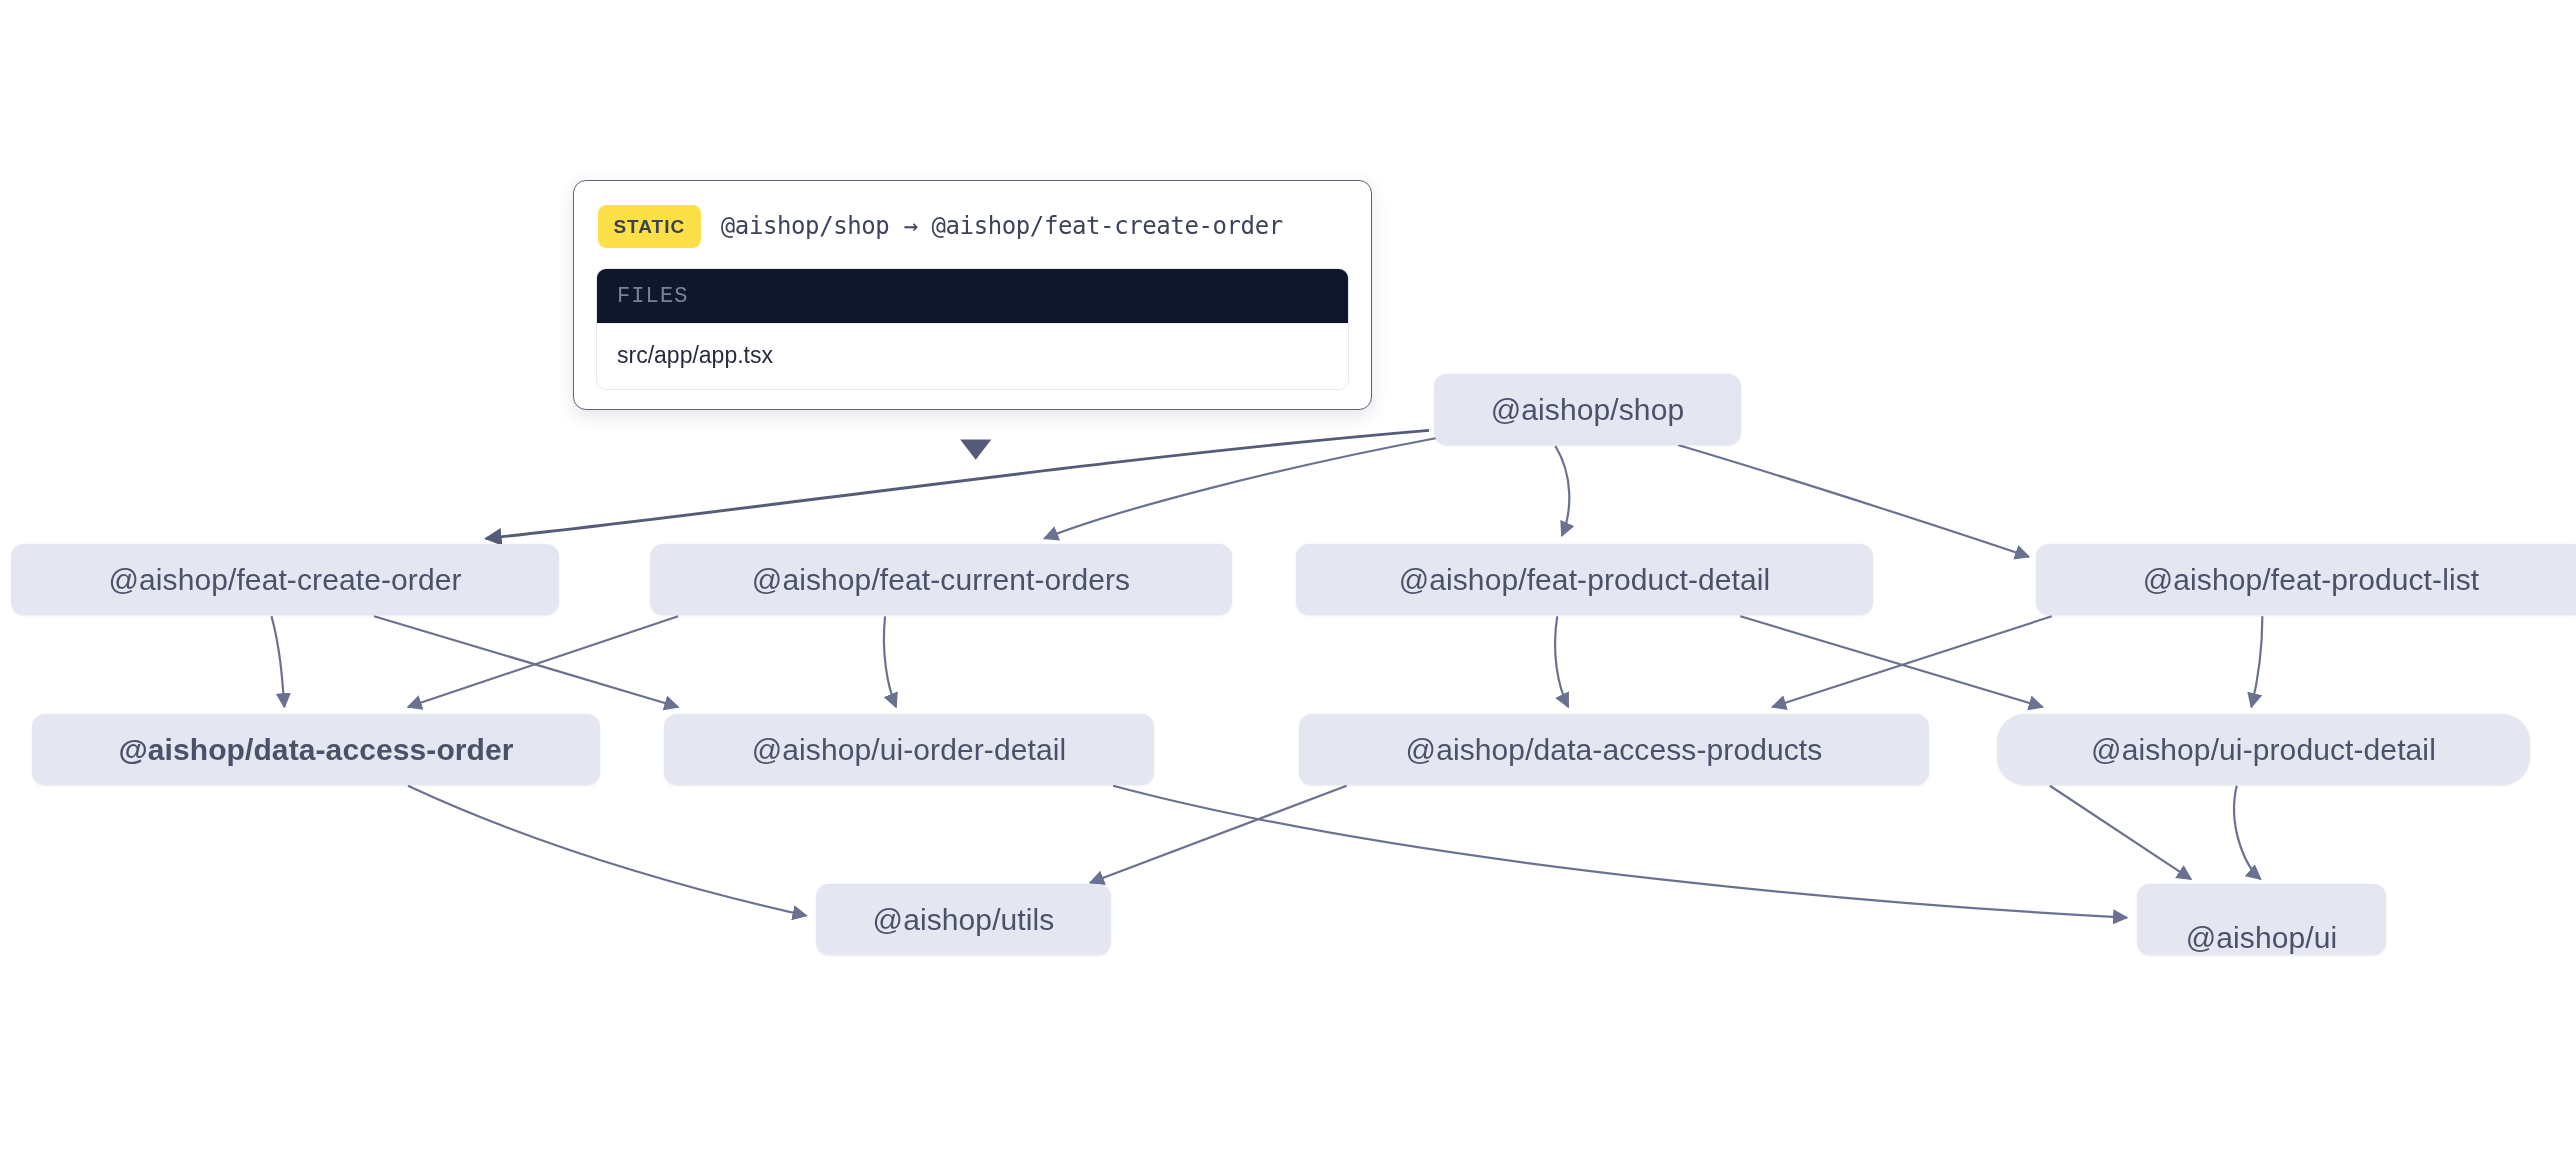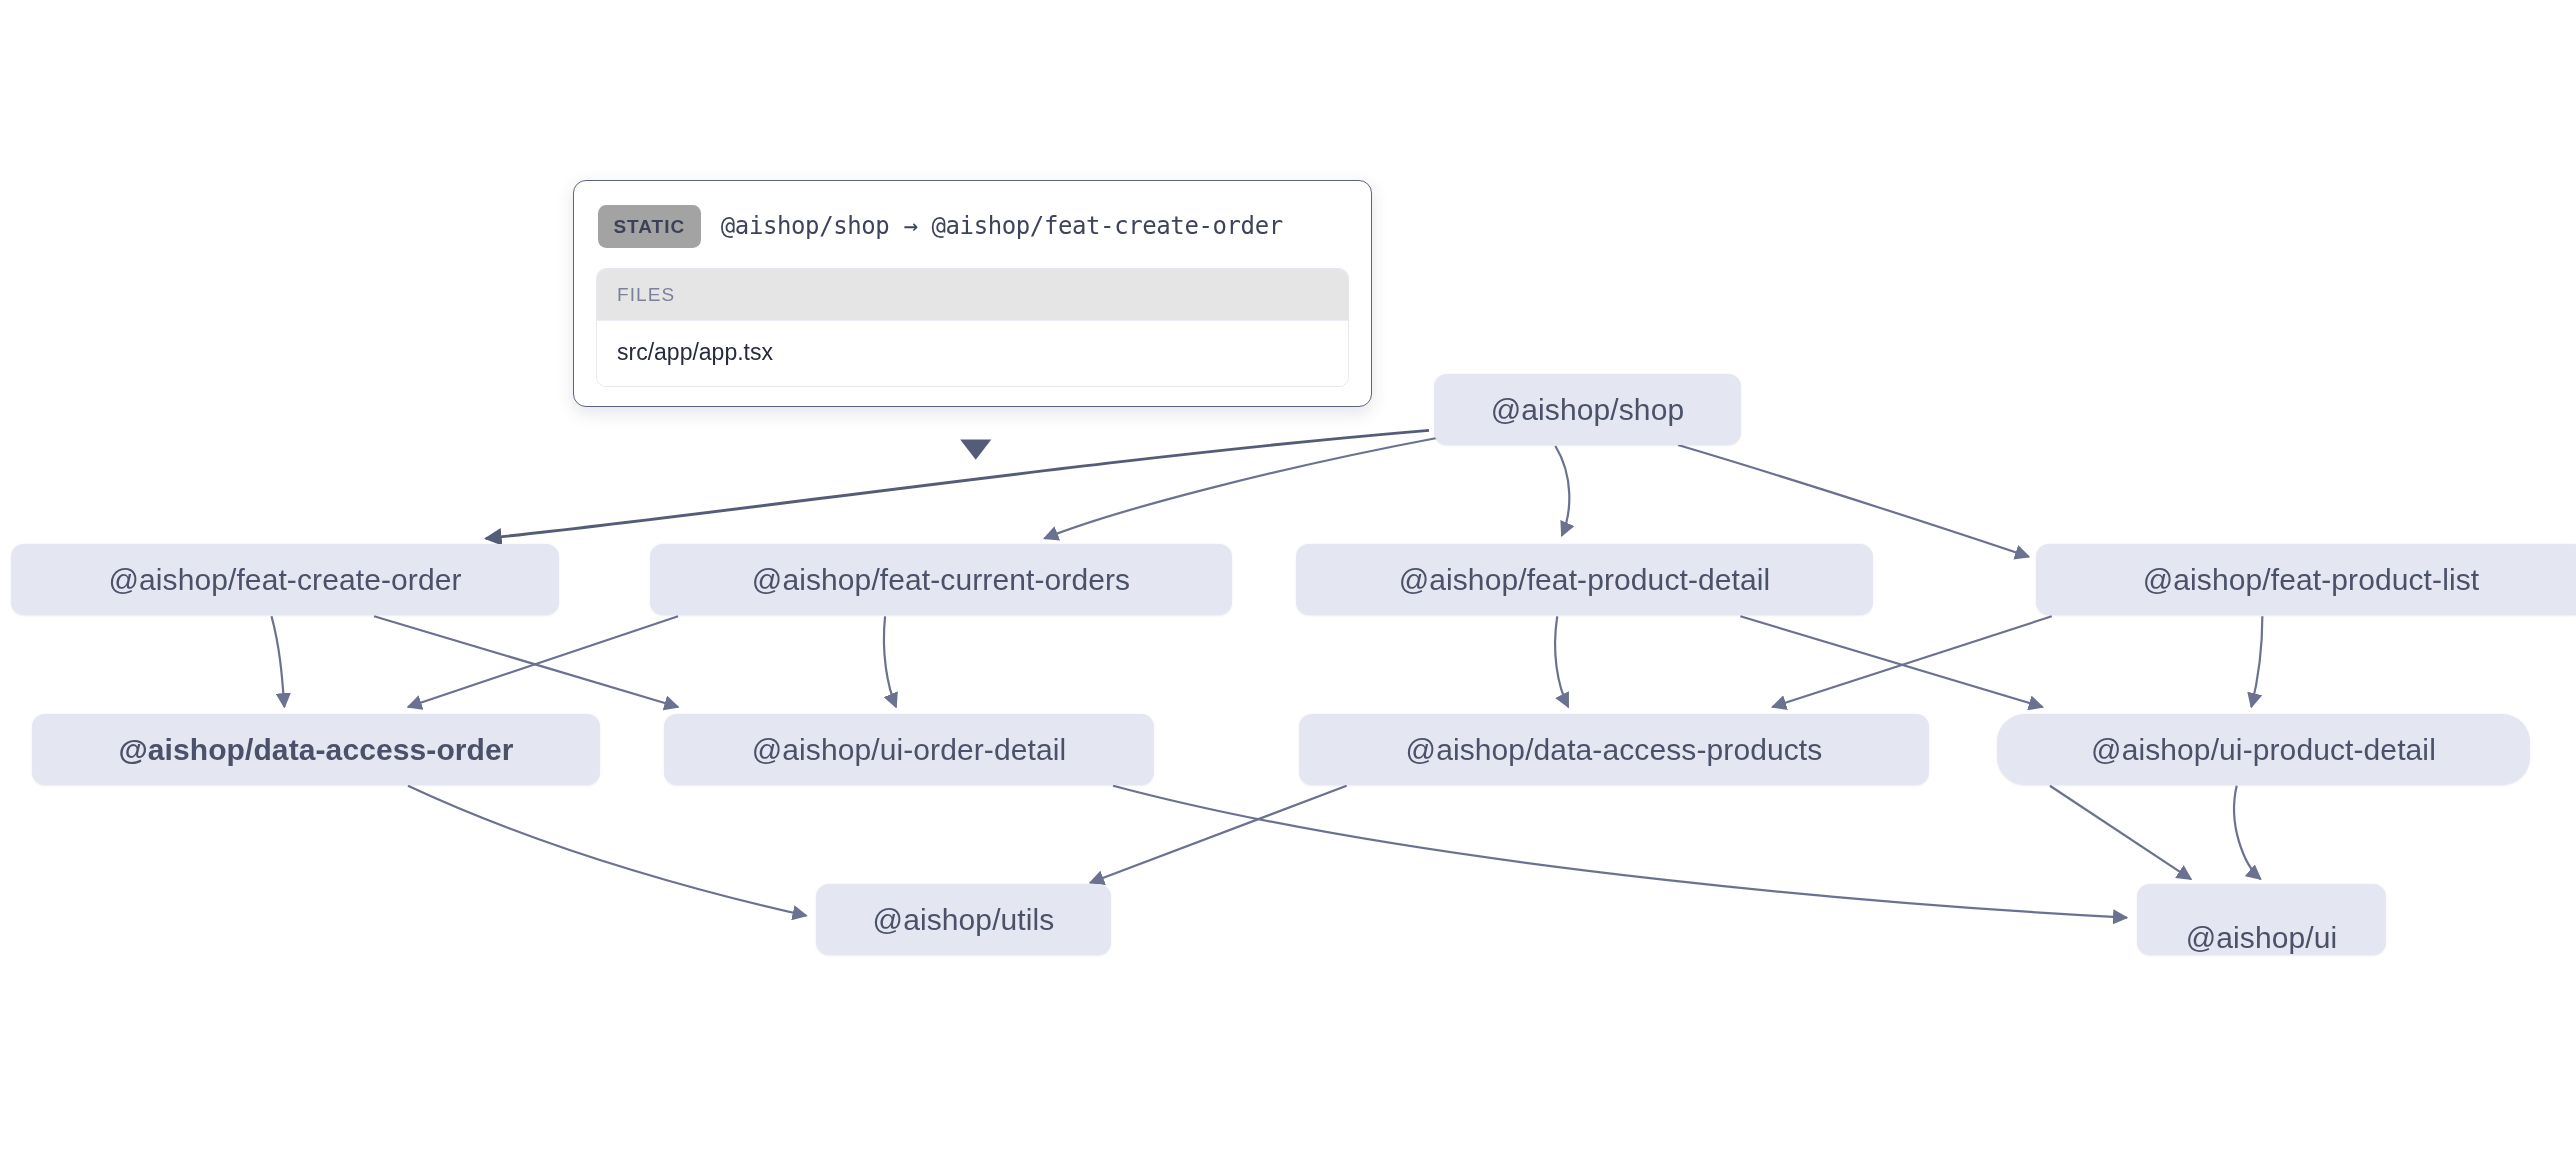--- a/index.html
+++ b/index.html
@@ -62,21 +62,21 @@
     padding: 20px 22px 18.3px 22px;
     z-index: 20;
   }
   #edge-tooltip .tt-header {
     display: flex;
     align-items: center;
     gap: 20px;
     padding: 3.7px 1.8px 0 1.8px;
   }
   .tt-badge {
-    background: #a3a3a3;
+    background: #fde047;
     color: #3b4157;
     font-size: 19px;
     font-weight: bold;
     letter-spacing: 1px;
     padding: 12px 15.6px;
     border-radius: 8.2px;
     line-height: 1;
   }
   .tt-title {
     font-family: "DejaVu Sans Mono", "Liberation Mono", monospace;
@@ -86,26 +86,27 @@
     white-space: nowrap;
   }
   #edge-tooltip .tt-panel {
     margin-top: 20px;
     border: 0.9px solid #e6e8f0;
     border-radius: 10px;
     overflow: hidden;
     background: #ffffff;
   }
   .tt-panel-head {
-    background: #e5e5e5;
+    background: #0f172a;
     border-bottom: 0.9px solid #eceef5;
     color: #7b8199;
-    font-size: 19px;
+    font-size: 22px;
     letter-spacing: 1.1px;
     padding: 15.6px 20px 13.7px 20px;
+    font-family: Liberation Mono, monospace;
   }
   .tt-panel-row {
     color: #262b3d;
     font-size: 23px;
     padding: 18.3px 20px 20px 20px;
     background: #ffffff;
   }
 </style>
 </head>
 <body>

